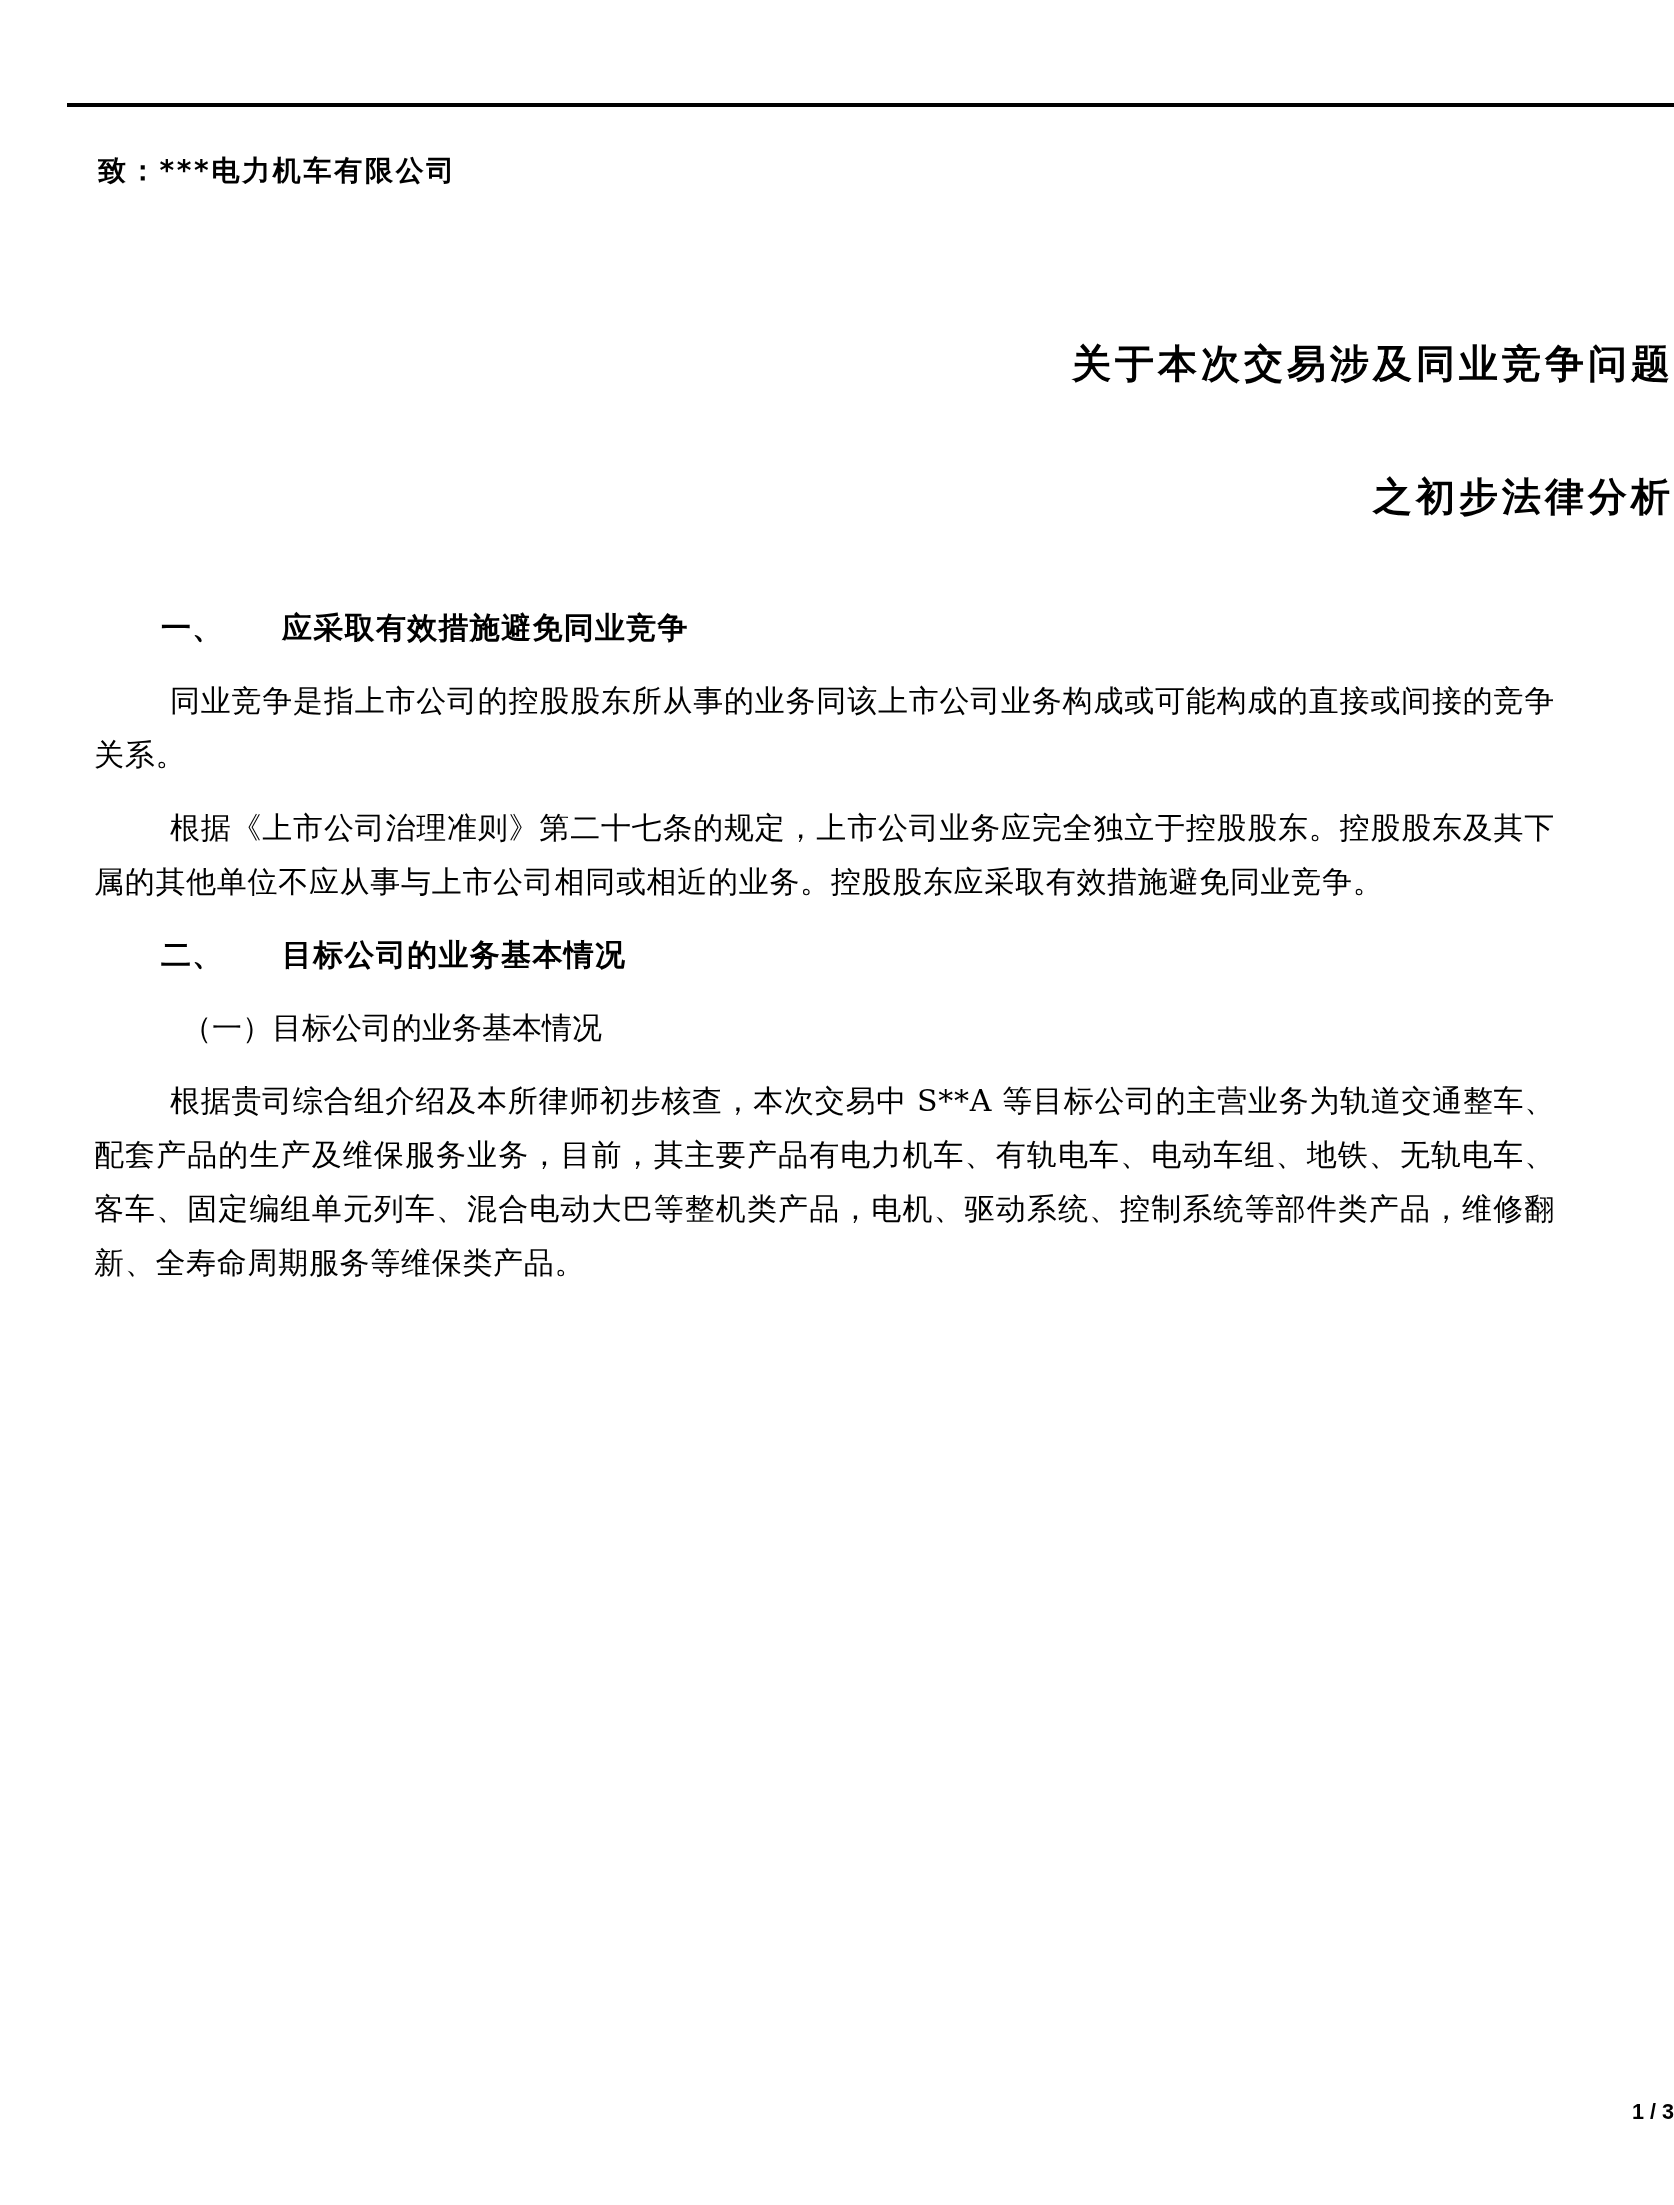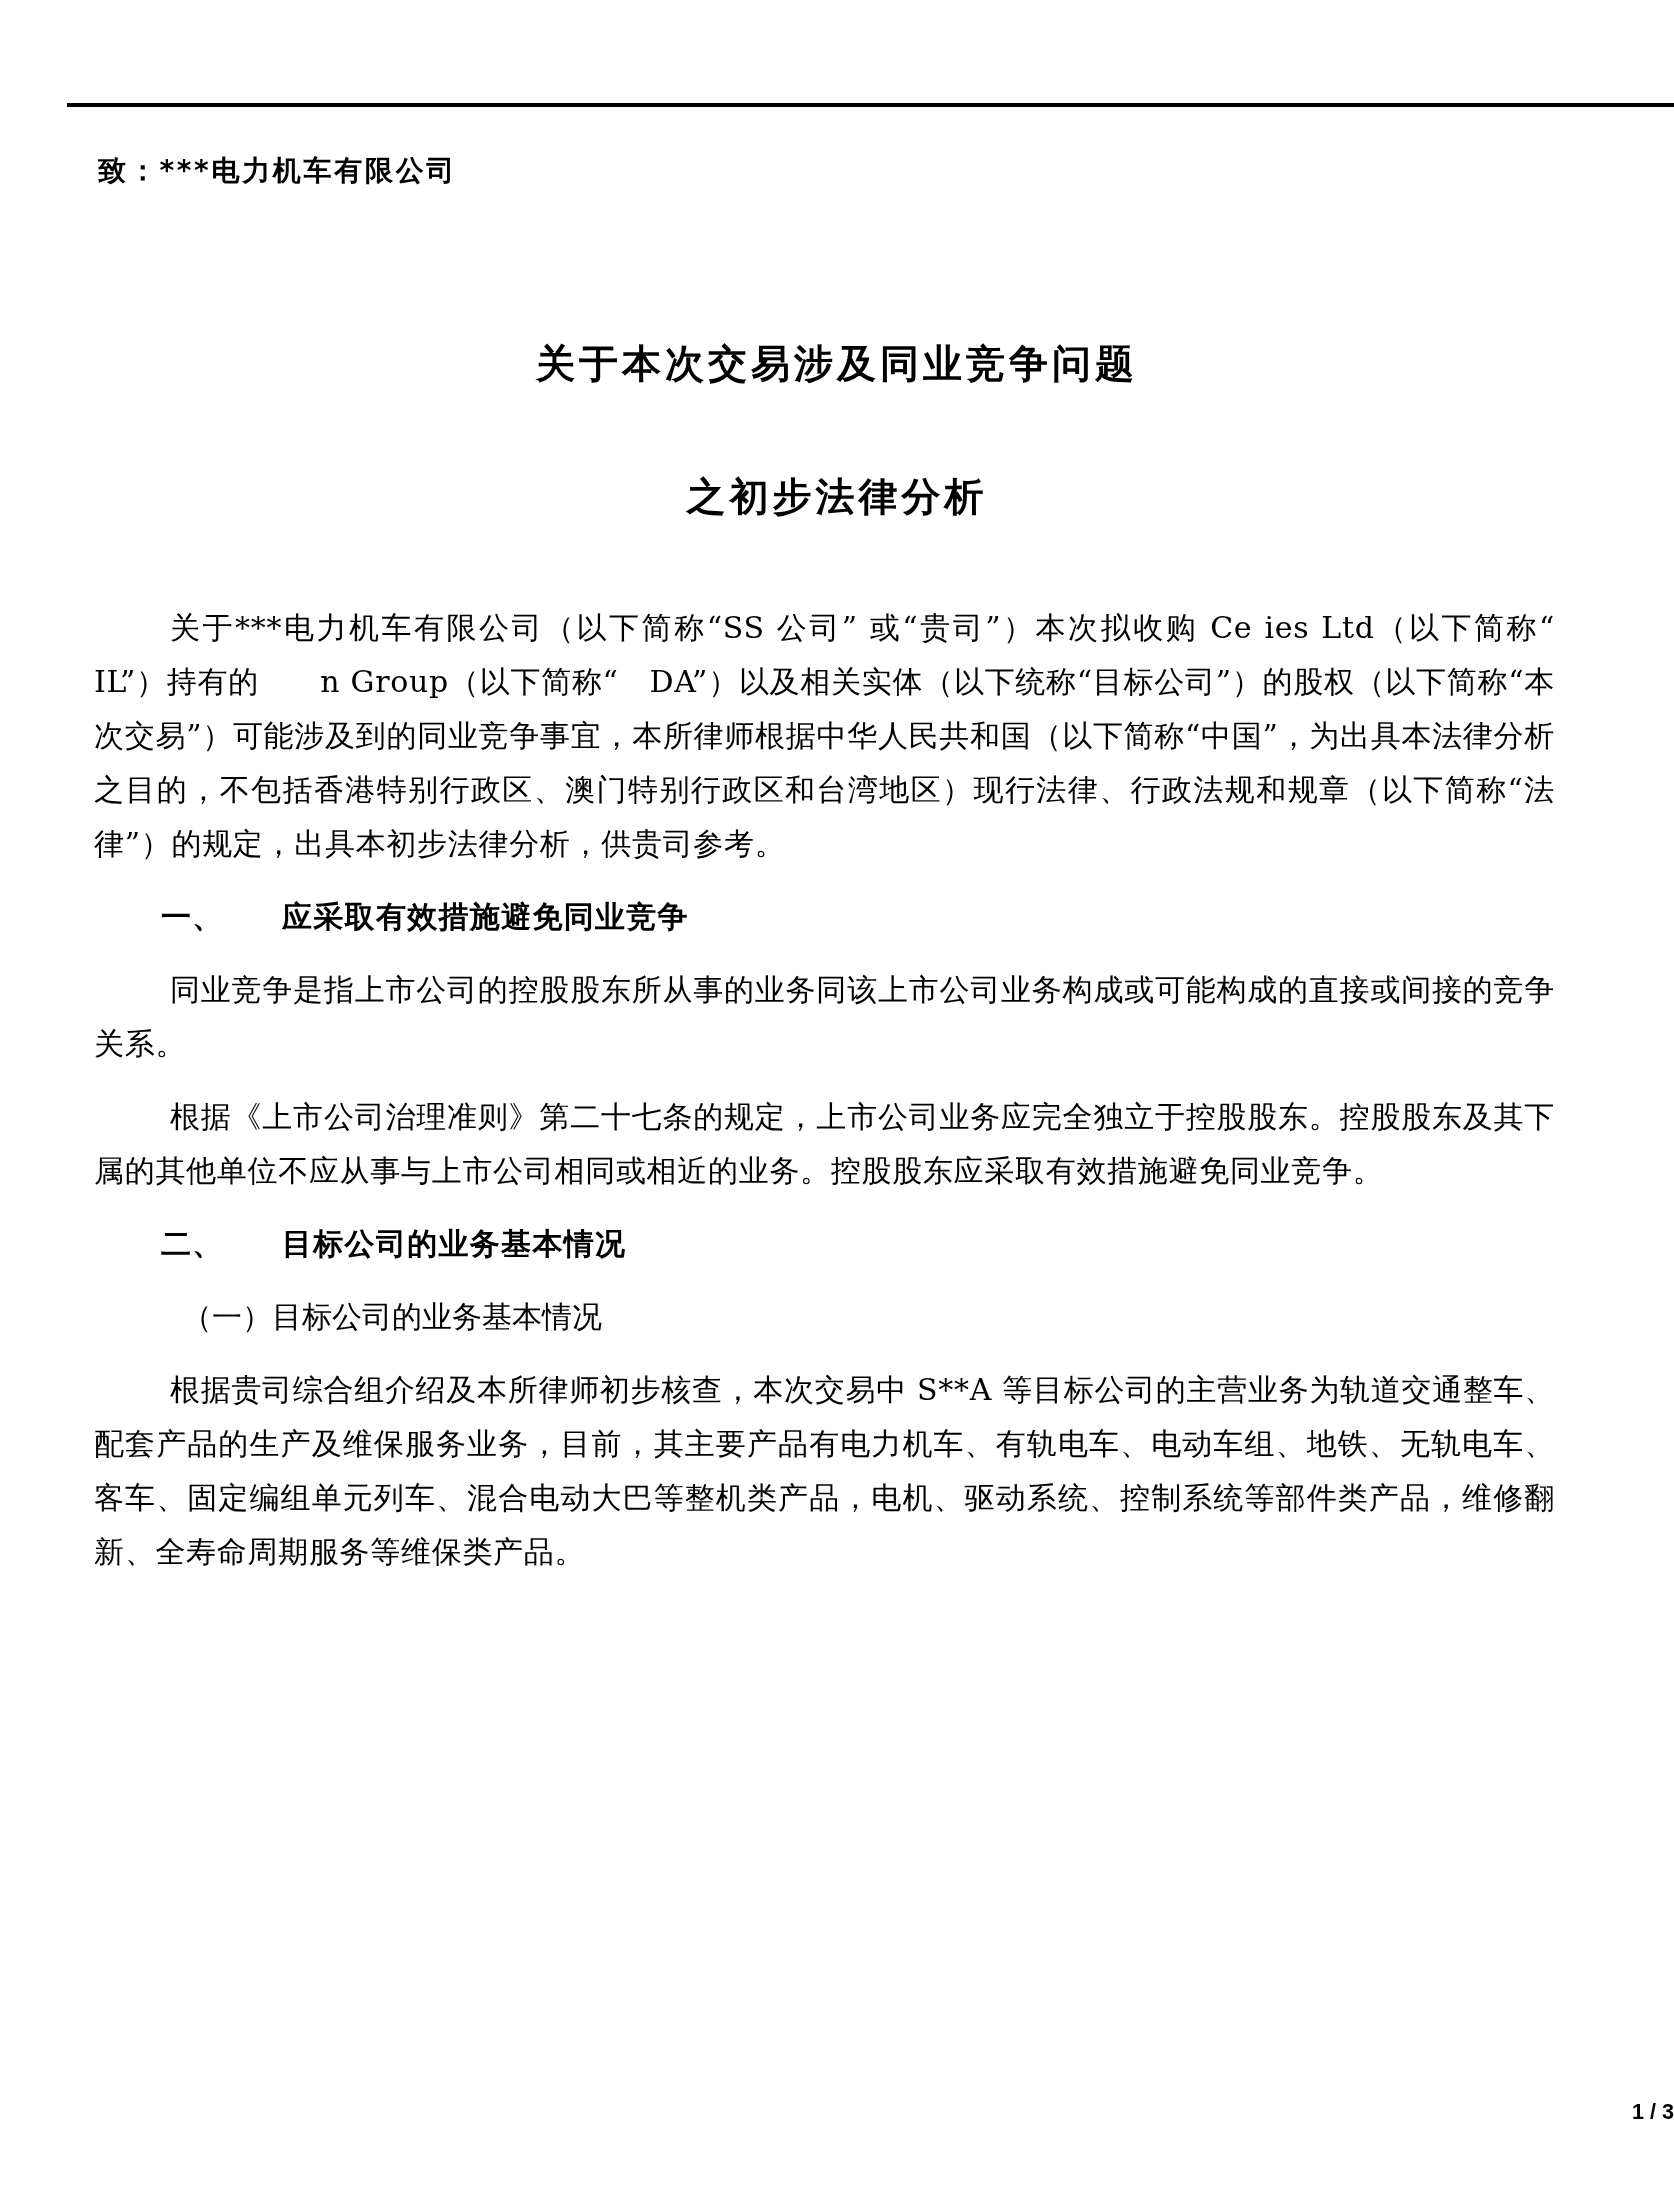--- a/index.html
+++ b/index.html
@@ -1,21 +1,21 @@
 <!DOCTYPE html>
 <html style="font-size:10.8px"><head>
 <meta charset="utf-8">
 <style>
   html, body { margin: 0; padding: 0; background: #ffffff; }
   body { width: 1674px; height: 2205px; position: relative; overflow: hidden;
          font-family: "DejaVu Serif", "Liberation Serif", serif; color: #000; }
   .rule { position: absolute; left: 67px; right: 0; top: 103px; height: 4px; background: #000; }
   .addressee { position: absolute; left: 98px; top: 152px; font-size: 28px; font-weight: bold;
                letter-spacing: 2.7px; font-family: "DejaVu Sans", sans-serif; }
-  .title { position: absolute; left: 0; width: 1674px; text-align: center; font-size: 39px;
+  .title { position: absolute; left: 0; width: 1674px; text-align: right; font-size: 39px;
            font-weight: bold; letter-spacing: 4px; font-family: "DejaVu Sans", sans-serif; }
   .title.l1 { top: 337px; }
   .title.l2 { top: 470px; }
   .content { position: absolute; left: 94px; width: 1461px; top: 601px; }
   p { margin: 0; font-size: 30px; line-height: 54px; text-align: justify; text-align-last: left;
       letter-spacing: 0.7px; }
   p.indent { text-indent: 76px; }
   p.gap { margin-bottom: 19px; }
   .heading { font-size: 30px; line-height: 54px; font-weight: bold; margin: 0 0 19px 0;
              font-family: "DejaVu Sans", sans-serif; letter-spacing: 1.3px; }
@@ -28,21 +28,20 @@
 <body>
 
 <div class="rule"></div>
 
 <div class="addressee">致：***电力机车有限公司</div>
 
 <div class="title l1">关于本次交易涉及同业竞争问题</div>
 <div class="title l2">之初步法律分析</div>
 
 <div class="content">
-  <p class="indent gap">关于***电力机车有限公司（以下简称“SS 公司” 或“贵司”）本次拟收购 Ce ies Ltd（以下简称“　IL”）持有的　　n Group（以下简称“　DA”）以及相关实体（以下统称“目标公司”）的股权（以下简称“本次交易”）可能涉及到的同业竞争事宜，本所律师根据中华人民共和国（以下简称“中国”，为出具本法律分析之目的，不包括香港特别行政区、澳门特别行政区和台湾地区）现行法律、行政法规和规章（以下简称“法律”）的规定，出具本初步法律分析，供贵司参考。</p>
 
   <div class="heading">
     <span class="num">一、</span><span>应采取有效措施避免同业竞争</span>
   </div>
   <p class="indent gap">同业竞争是指上市公司的控股股东所从事的业务同该上市公司业务构成或可能构成的直接或间接的竞争关系。</p>
   <p class="indent gap">根据《上市公司治理准则》第二十七条的规定，上市公司业务应完全独立于控股股东。控股股东及其下属的其他单位不应从事与上市公司相同或相近的业务。控股股东应采取有效措施避免同业竞争。</p>
 
   <div class="heading">
     <span class="num">二、</span><span>目标公司的业务基本情况</span>
   </div>

